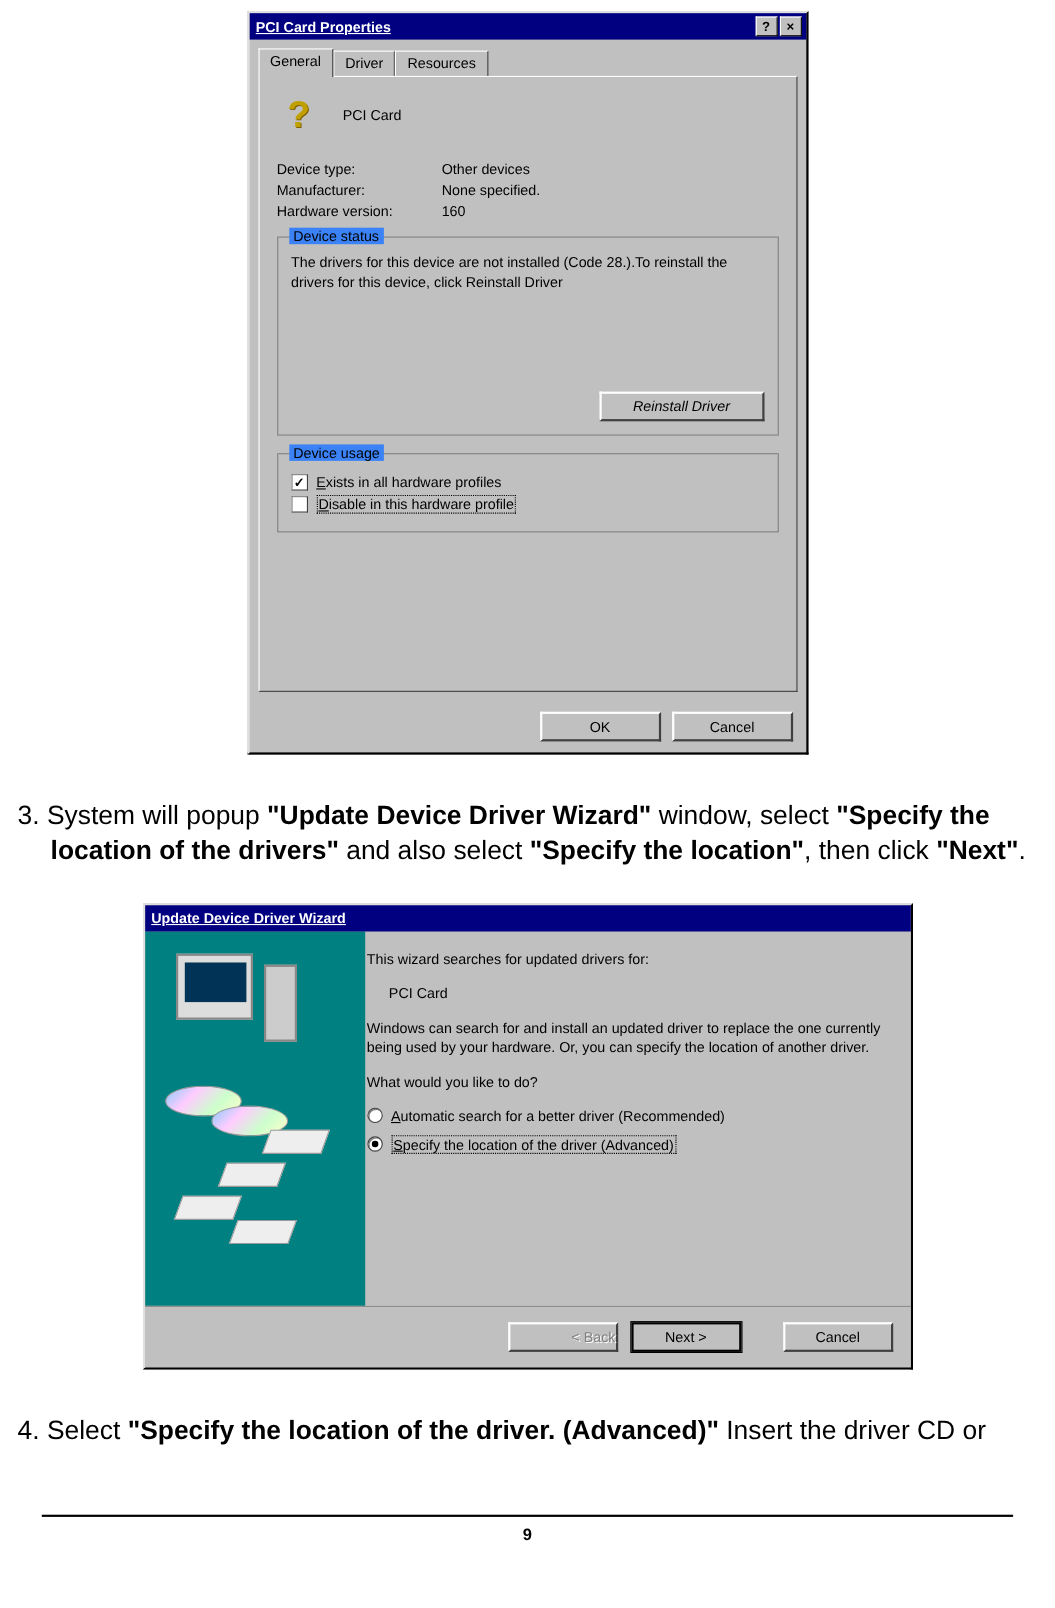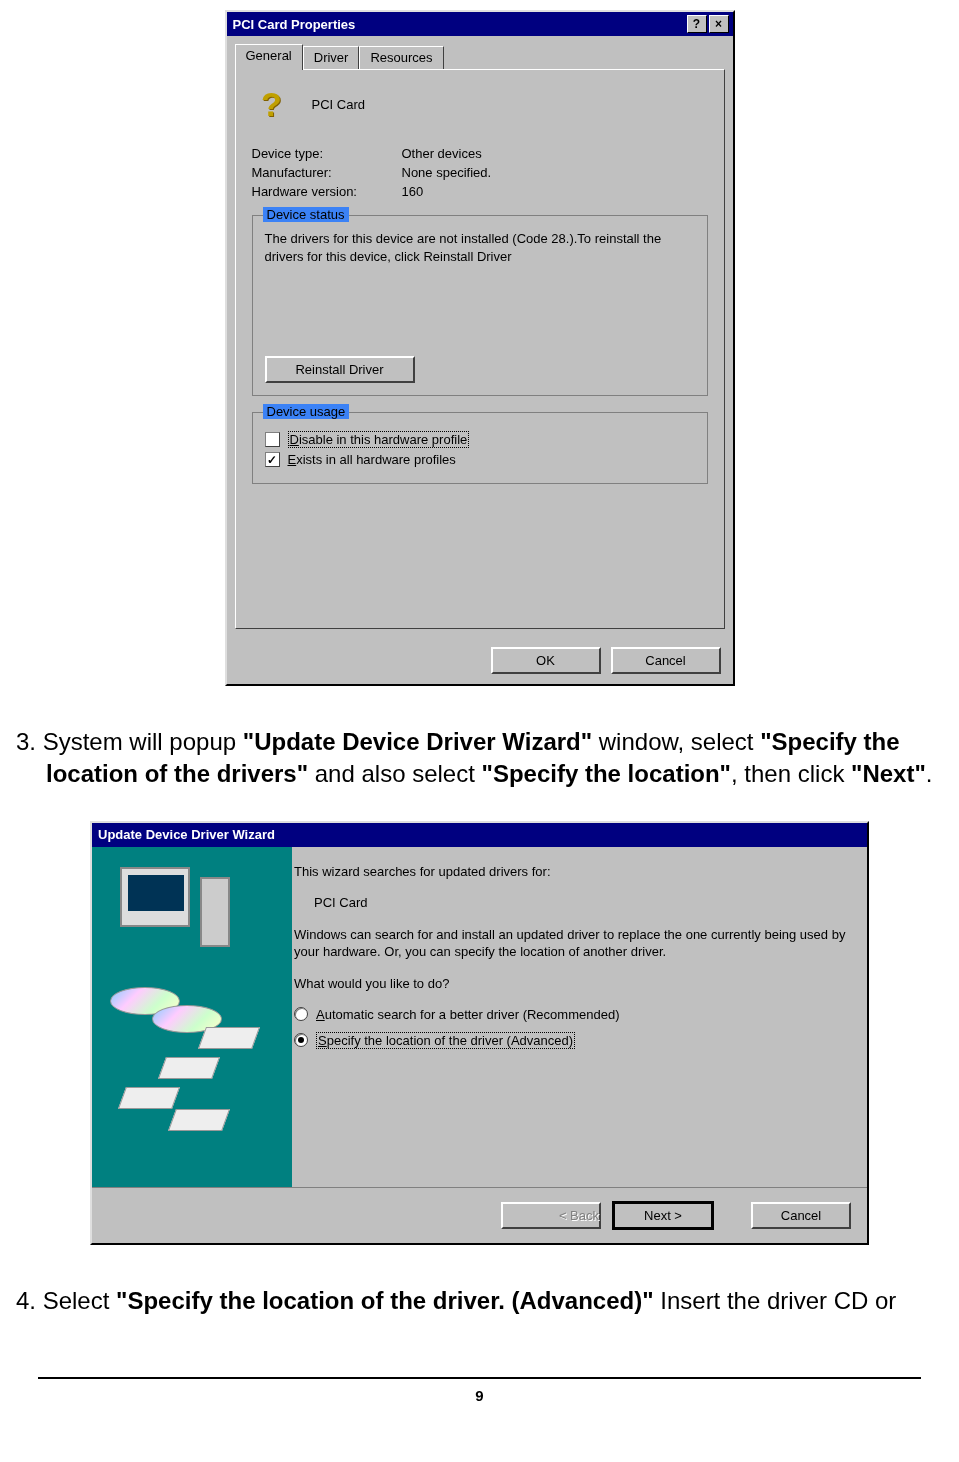--- a/index.html
+++ b/index.html
@@ -18,35 +18,36 @@
   .win-dialog {
     margin: 0 auto;
     background: #c0c0c0;
     border: 2px solid #000;
     border-top-color: #dfdfdf;
     border-left-color: #dfdfdf;
     font-family: Tahoma, "MS Sans Serif", Arial, sans-serif;
     font-size: 13px;
   }
   .dlg1 { width: 510px; }
-  .dlg2 { width: 779px; }
+  .dlg2 { width: 700px; }
 
   .titlebar {
     display: flex;
     align-items: center;
     background: #000080;
     color: #fff;
     height: 24px;
     padding: 0 4px;
   }
   .titlebar .title-text {
     flex: 1;
     font-weight: bold;
     font-size: 13px;
     padding-left: 2px;
+    text-decoration: underline;
   }
   .titlebar .tbtn {
     width: 20px; height: 18px;
     background: #c0c0c0;
     border: 1px solid #000;
     border-top-color:#fff; border-left-color:#fff;
     margin-left: 2px;
     font-size: 12px; font-weight: bold;
     color:#000;
     display:flex; align-items:center; justify-content:center;
@@ -126,21 +127,21 @@
     background:#c0c0c0;
     border:2px solid #000;
     border-top-color:#fff;border-left-color:#fff;
     border-right-color:#404040;border-bottom-color:#404040;
     font-family:inherit;font-size:13px;
     padding:4px 0;
     min-width:110px;
     text-align:center;
   }
   .btn.disabled{ color:#808080; text-shadow:1px 1px 0 #fff;text-align:right; }
-  .btn-row-right{ display:flex; justify-content:flex-start; gap:8px; margin-top:6px;}
+  .btn-row-right{ display:flex; justify-content:flex-end; gap:8px; margin-top:6px;font-style:italic;}
 
   .chk-row{display:flex;align-items:center;gap:8px;margin:4px 0;}
   .chk{
     width:15px;height:15px;background:#fff;
     border:1px solid #404040;border-top-color:#808080;border-left-color:#808080;
     display:flex;align-items:center;justify-content:center;font-size:12px;font-weight:bold;
   }
   .chk.checked::after{content:"✓";}
   .dotted{border:1px dotted #000;padding:0 1px;}
   .underline-first::first-letter{text-decoration:underline;}
@@ -245,26 +246,26 @@
         <div class="btn-row-right">
           <div class="btn" style="min-width:150px">
             <span class="underline-first">Reinstall Driver</span>
           </div>
         </div>
       </div>
 
       <div class="groupbox">
         <span class="legend">Device usage</span>
         <div class="chk-row">
+          <div class="chk checked"></div>
+          <span class="underline-first">Exists in all hardware profiles</span>
+        </div>
+        <div class="chk-row">
           <div class="chk"></div>
           <span class="dotted underline-first">Disable in this hardware profile</span>
-        </div>
-        <div class="chk-row">
-          <div class="chk checked"></div>
-          <span class="underline-first">Exists in all hardware profiles</span>
         </div>
       </div>
     </div>
 
     <div class="dlg-footer">
       <div class="btn">OK</div>
       <div class="btn">Cancel</div>
     </div>
   </div>
 

